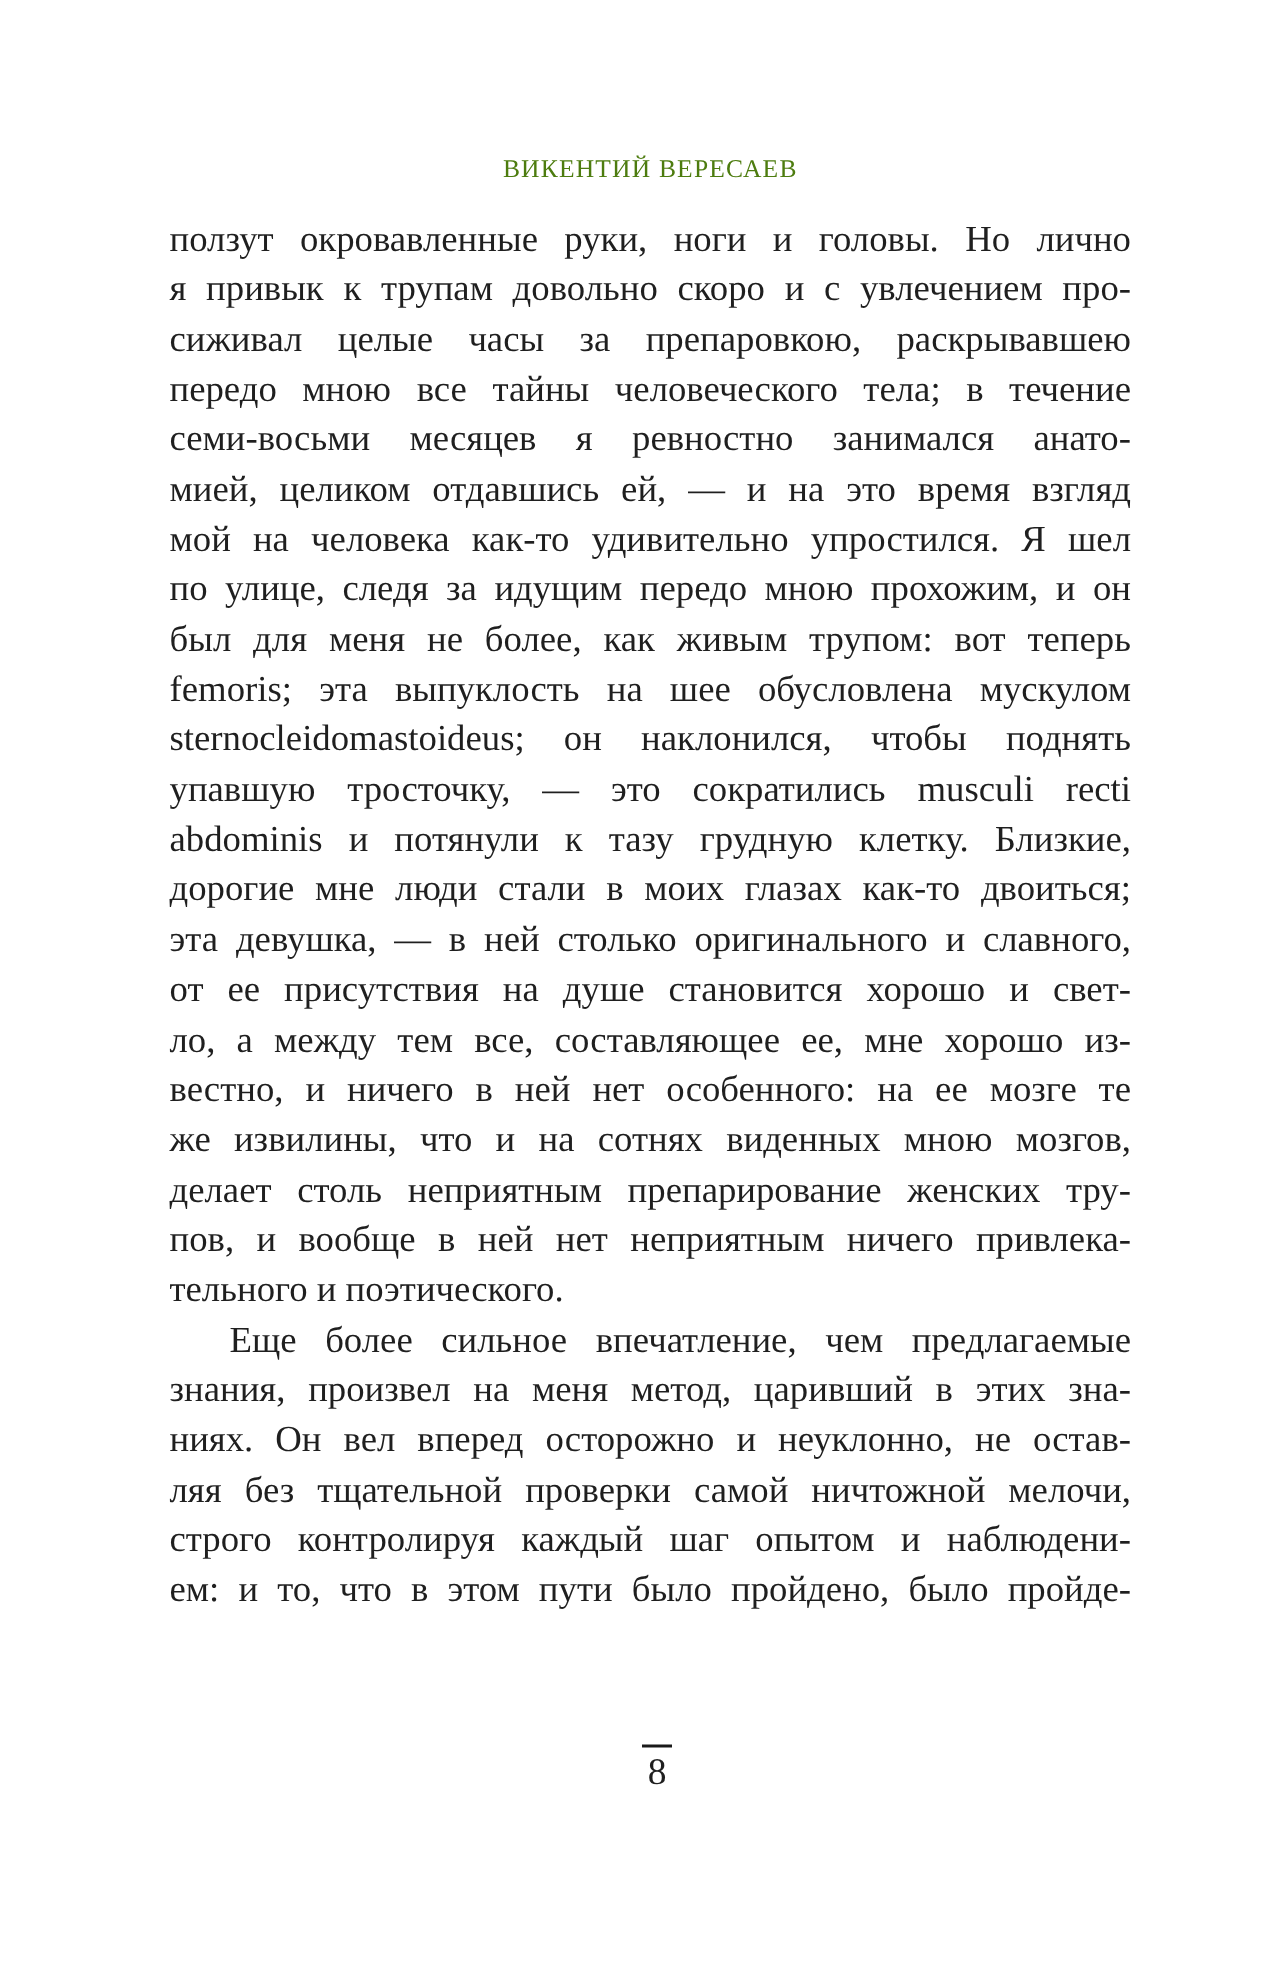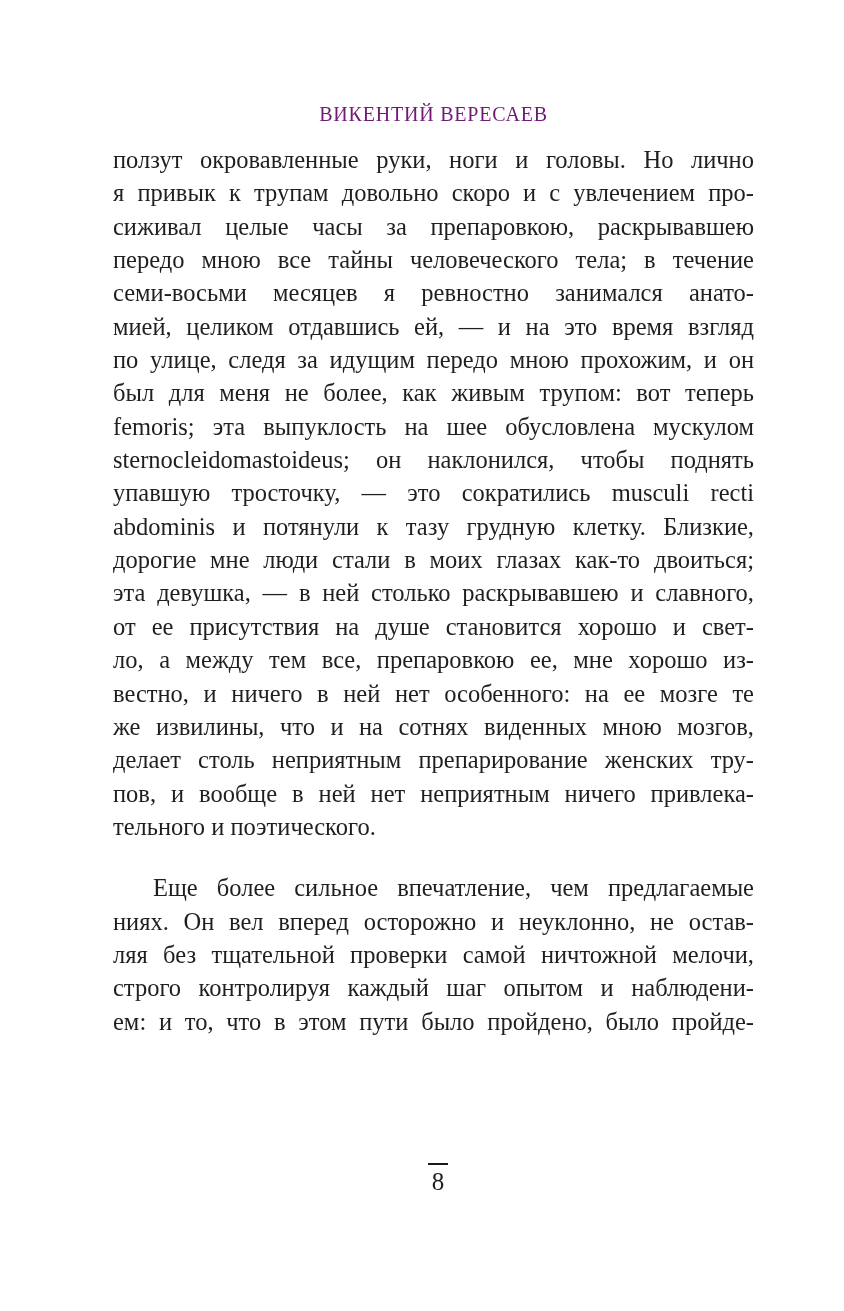--- a/index.html
+++ b/index.html
@@ -15,44 +15,43 @@
     font-family: "Liberation Serif", serif;
     color: #1f1f1f;
     overflow: hidden;
   }
   .running-header {
     position: absolute;
     top: 103px;
     left: 113px;
     width: 641px;
     text-align: center;
-    font-size: 20px;
+    font-size: 17px;
     letter-spacing: 0.8px;
-    color: #701a75;
+    color: #4d7c0f;
   }
   .body-text {
     position: absolute;
     top: 143px;
     left: 113px;
     width: 641px;
     font-size: 24.5px;
     line-height: 33.35px;
   }
   .line {
     text-align: justify;
     text-align-last: justify;
     height: 33.35px;
     white-space: normal;
   }
   .line.no-just {
     text-align-last: left;
   }
   .line.indent {
     text-indent: 40px;
-    margin-top: 28px;
   }
   .page-number {
     position: absolute;
     top: 1163px;
     left: 113px;
     width: 650px;
     text-align: center;
   }
   .page-number .rule {
     display: block;
@@ -74,36 +73,38 @@
 
   <div class="running-header">ВИКЕНТИЙ ВЕРЕСАЕВ</div>
 
   <div class="body-text">
       <div class="line">ползут окровавленные руки, ноги и головы. Но лично</div>
       <div class="line">я привык к трупам довольно скоро и с увлечением про-</div>
       <div class="line">сиживал целые часы за препаровкою, раскрывавшею</div>
       <div class="line">передо мною все тайны человеческого тела; в течение</div>
       <div class="line">семи-восьми месяцев я ревностно занимался анато-</div>
       <div class="line">мией, целиком отдавшись ей, — и на это время взгляд</div>
+      <div class="line">мой на человека как-то удивительно упростился. Я шел</div>
       <div class="line">по улице, следя за идущим передо мною прохожим, и он</div>
       <div class="line">был для меня не более, как живым трупом: вот теперь</div>
       <div class="line">femoris; эта выпуклость на шее обусловлена мускулом</div>
       <div class="line">sternocleidomastoideus; он наклонился, чтобы поднять</div>
       <div class="line">упавшую тросточку, — это сократились musculi recti</div>
       <div class="line">abdominis и потянули к тазу грудную клетку. Близкие,</div>
       <div class="line">дорогие мне люди стали в моих глазах как-то двоиться;</div>
-      <div class="line">эта девушка, — в ней столько раскрывавшею и славного,</div>
+      <div class="line">эта девушка, — в ней столько оригинального и славного,</div>
       <div class="line">от ее присутствия на душе становится хорошо и свет-</div>
-      <div class="line">ло, а между тем все, препаровкою ее, мне хорошо из-</div>
+      <div class="line">ло, а между тем все, составляющее ее, мне хорошо из-</div>
       <div class="line">вестно, и ничего в ней нет особенного: на ее мозге те</div>
       <div class="line">же извилины, что и на сотнях виденных мною мозгов,</div>
       <div class="line">делает столь неприятным препарирование женских тру-</div>
       <div class="line">пов, и вообще в ней нет неприятным ничего привлека-</div>
       <div class="line no-just">тельного и поэтического.</div>
       <div class="line indent">Еще более сильное впечатление, чем предлагаемые</div>
+      <div class="line">знания, произвел на меня метод, царивший в этих зна-</div>
       <div class="line">ниях. Он вел вперед осторожно и неуклонно, не остав-</div>
       <div class="line">ляя без тщательной проверки самой ничтожной мелочи,</div>
       <div class="line">строго контролируя каждый шаг опытом и наблюдени-</div>
       <div class="line">ем: и то, что в этом пути было пройдено, было пройде-</div>
     </div>
 
   <div class="page-number">
     <span class="rule"></span>
     <div class="digit">8</div>
   </div>

